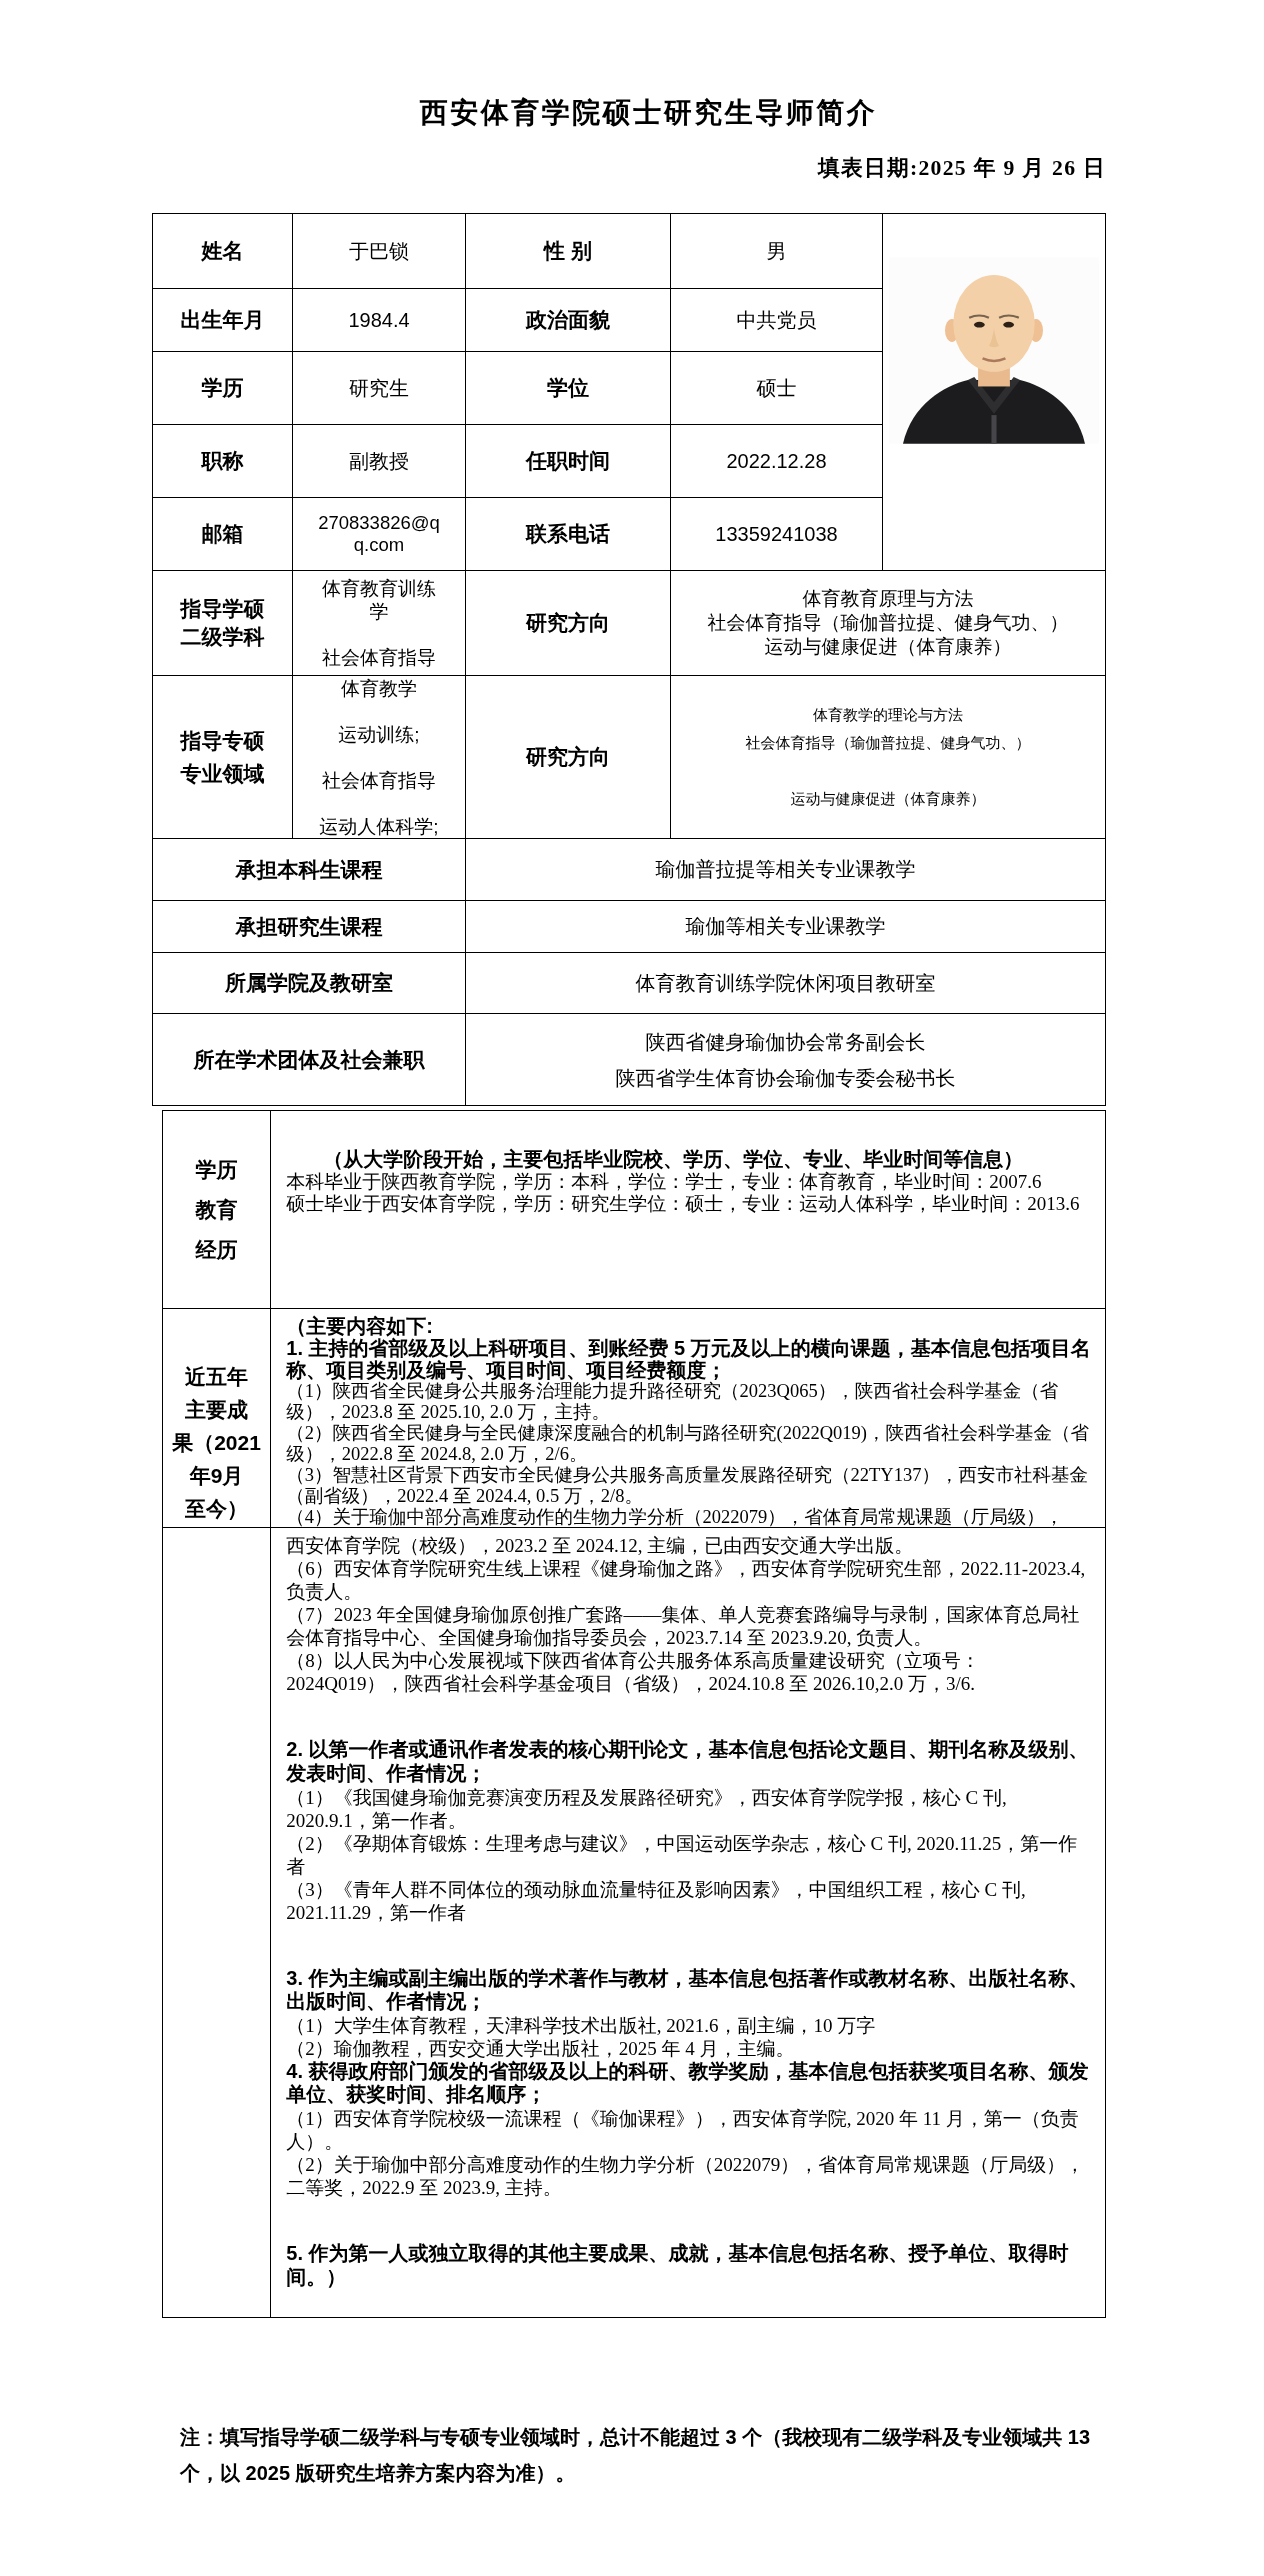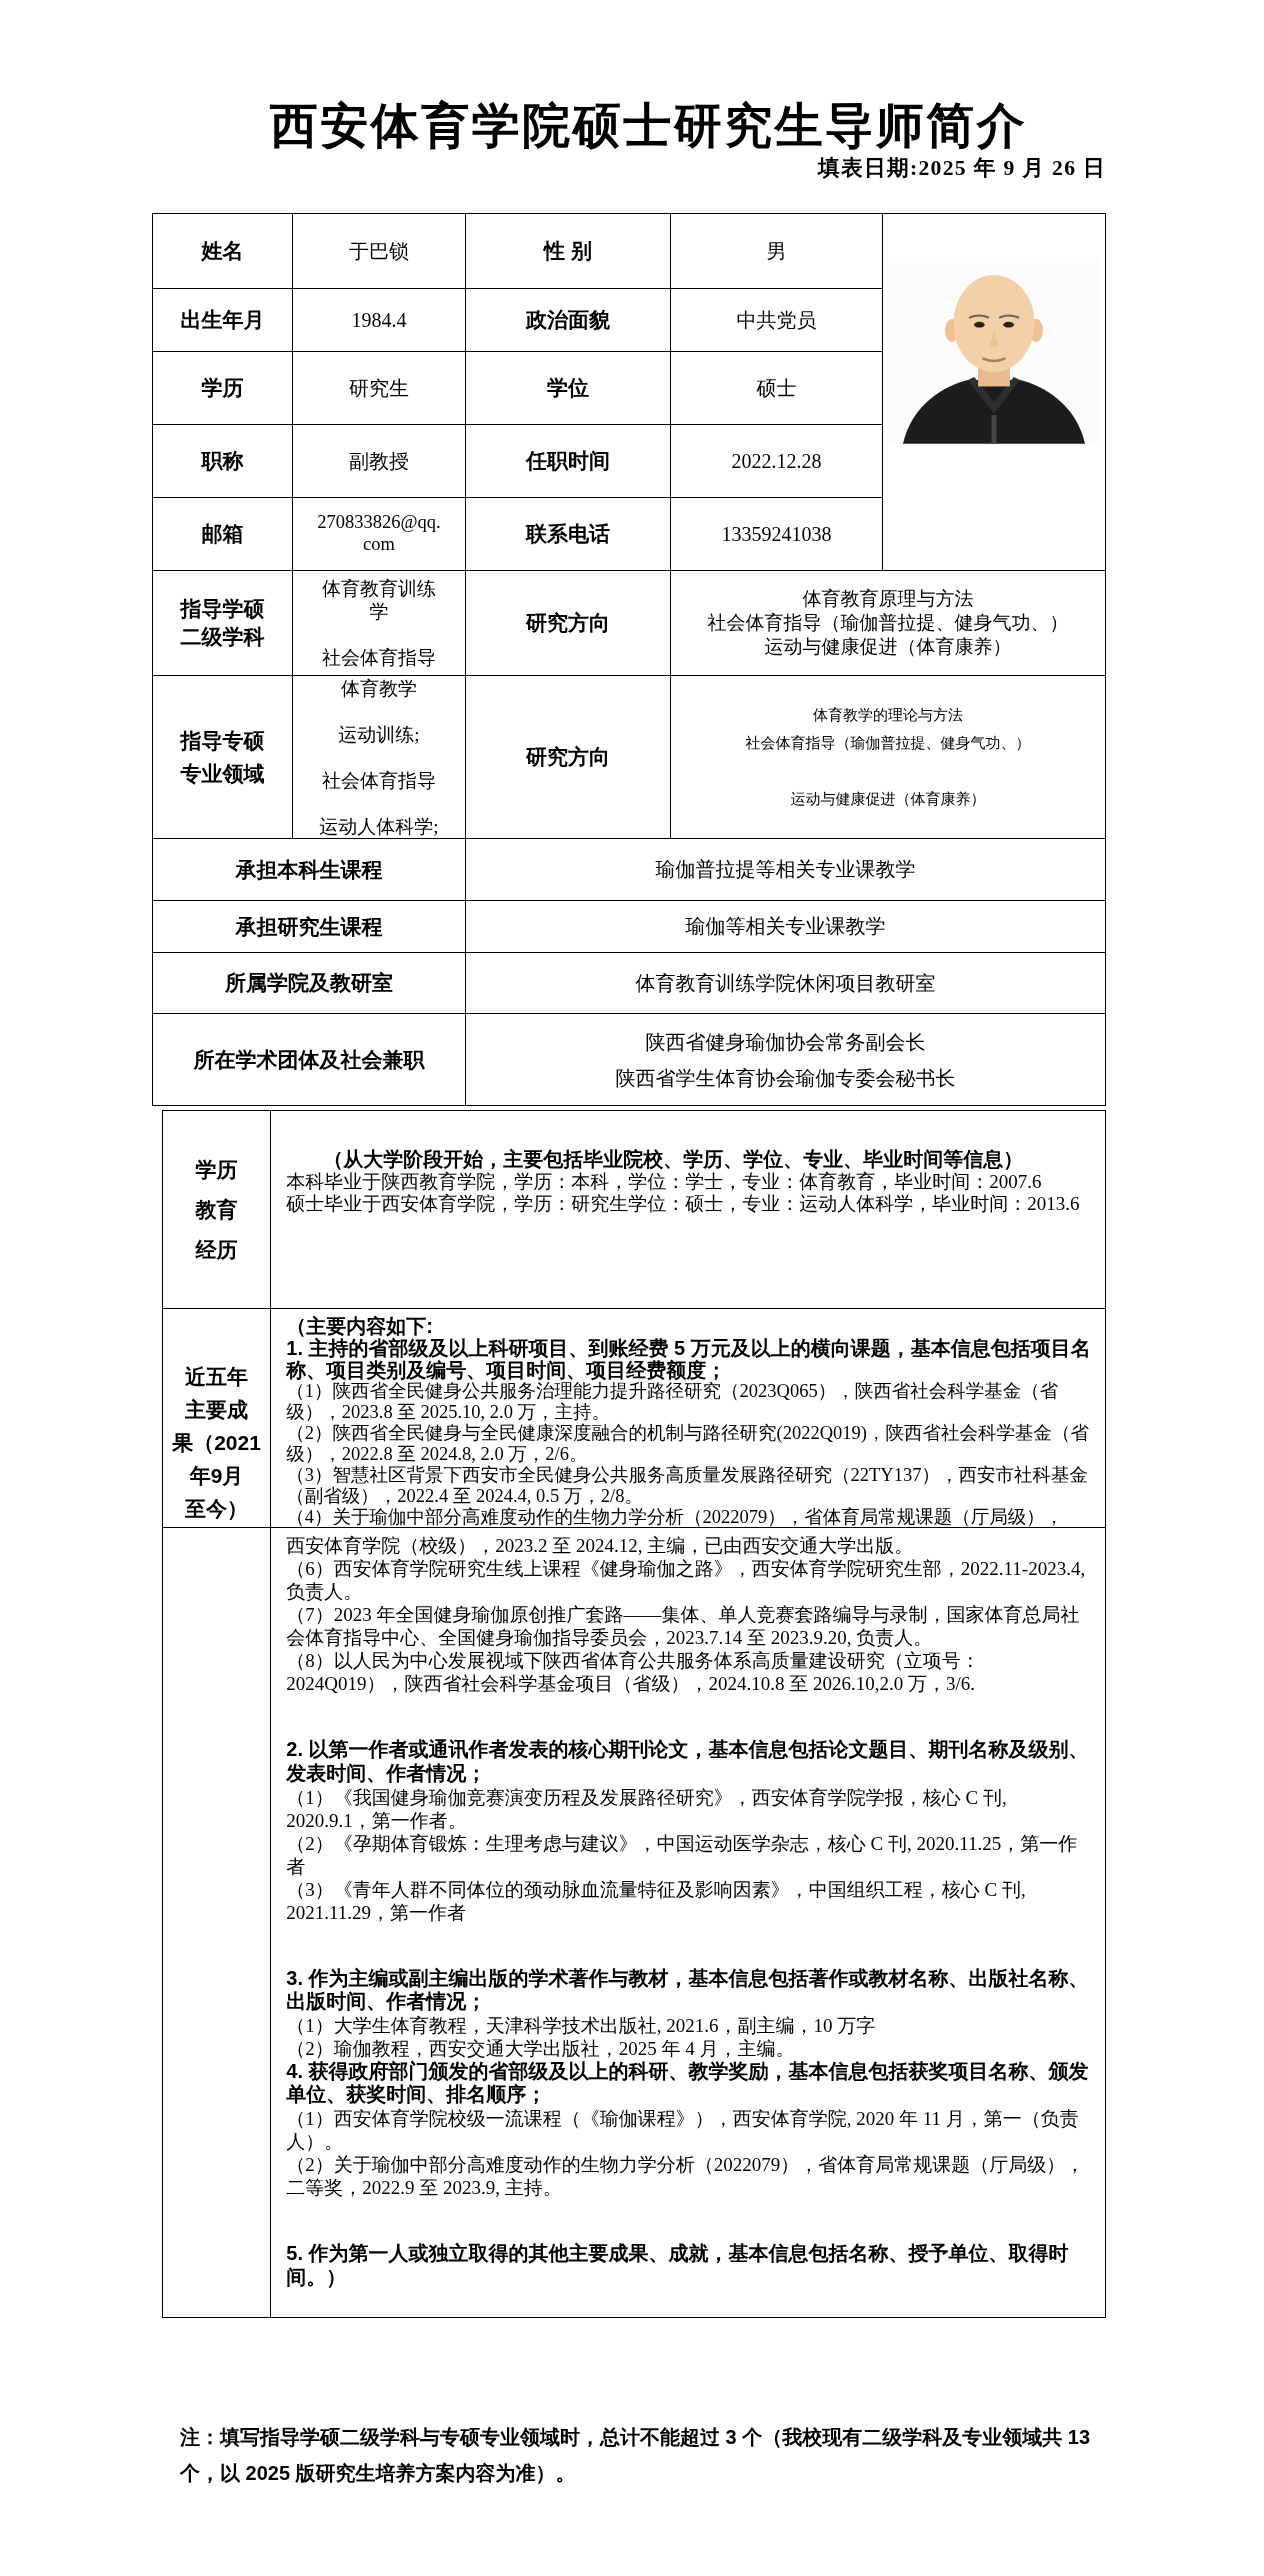--- a/index.html
+++ b/index.html
@@ -7,38 +7,38 @@
   body {
     width: 1265px; height: 2576px;
     position: relative;
     color: #000;
     font-family: "Liberation Serif", serif;
   }
   .title {
     position: absolute; top: 94px; left: 0; width: 100%;
     text-align: center;
     font-family: "Liberation Sans", sans-serif;
-    font-weight: 700; font-size: 48px; letter-spacing: 2.5px; padding-left: 32px;
+    font-weight: 700; font-size: 28px; letter-spacing: 2.5px; padding-left: 32px;
   }
   .date {
     position: absolute; top: 153px; left: 0; width: 1106px;
     text-align: right;
     font-family: "Liberation Serif", serif;
     font-weight: 700; font-size: 21.7px; letter-spacing: 1.3px;
   }
   table { border-collapse: collapse; table-layout: fixed; position: absolute; background: #fff; }
   td { border: 1.3px solid #000; overflow: hidden; vertical-align: middle; }
   .t1 { left: 152px; top: 191px; width: 954px; margin-top: 22px; }
   .t2 { left: 162px; top: 1110px; width: 943px; }
   .t3 { left: 162px; top: 1527px; width: 943px; border-radius: 16px; }
   .lbl {
     font-family: "Liberation Sans", sans-serif;
     font-weight: 700; font-size: 21px; text-align: center;
   }
-  .val { font-size: 20px; text-align: center; font-family: Liberation Serif, serif; }
+  .val { font-size: 20px; text-align: center; font-family: Liberation Sans, sans-serif; }
   .pre { white-space: pre-line; }
   .email { max-width: 127px; margin: 0 auto; word-break: break-all; font-size: 18.5px; line-height: 21.7px; }
   .fields { font-size: 19px; line-height: 23px; }
   .dirs { font-size: 19px; line-height: 24px; }
   .dirs2 { font-size: 15px; line-height: 28px; }
   .society { line-height: 36px; }
   .photo-cell { vertical-align: top; text-align: center; }
   .photo-cell svg { margin-top: 43px; display: inline-block; }
   .edu-lbl { line-height: 40px; }
   .achv-lbl { line-height: 33px; }

